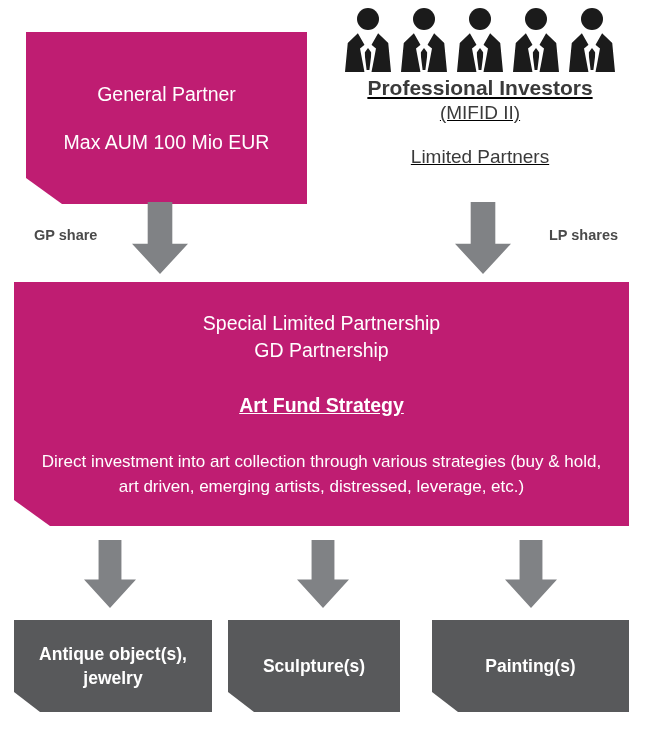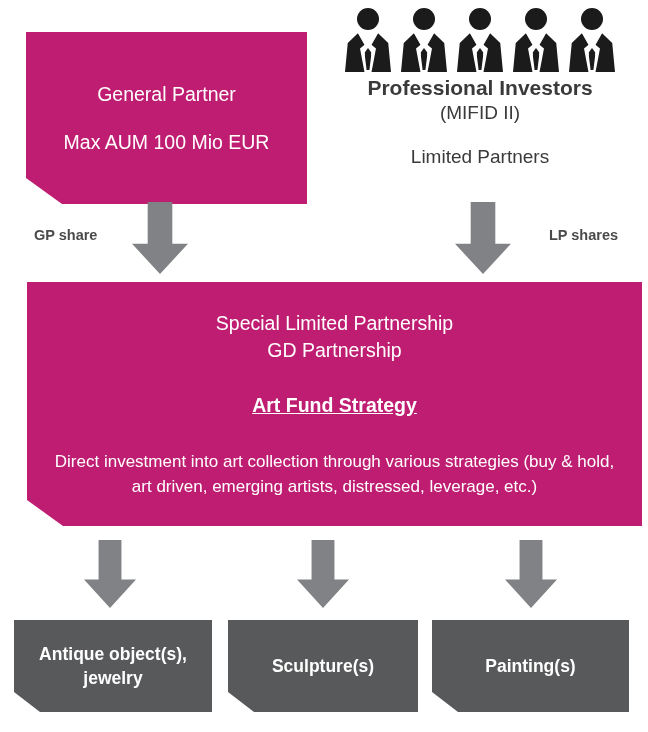--- a/index.html
+++ b/index.html
@@ -52,20 +52,21 @@
   #gp-box .l1 { font-size: 19.5px; }
   #gp-box .spacer { height: 22px; }
 
   
   #investors {
     position: absolute;
     left: 330px;
     top: 4px;
     width: 300px;
     text-align: center;
+    text-decoration: underline;
   }
   #people {
     display: flex;
     justify-content: center;
     align-items: flex-end;
     gap: 2px;
     height: 68px;
   }
   .person {
     position: relative;
@@ -140,21 +141,21 @@
   .arrow-label {
     position: absolute;
     font-size: 14.5px;
     font-weight: bold;
     color: #4a4a4a;
     white-space: nowrap;
   }
 
   
   #slp-box {
-    left: 27px;
+    left: 14px;
     top: 282px;
     width: 615px;
     height: 244px;
     padding: 12px 16px;
     font-size: 19px;
     line-height: 27px;
   }
   #slp-box .title { font-size: 19.5px; }
   #slp-box .strategy {
     font-size: 19.5px;
@@ -170,21 +171,21 @@
   }
 
   
   .bottom-box {
     top: 620px;
     height: 92px;
     font-size: 17.5px;
     line-height: 24px;
   }
   #antique-box { left: 14px;  width: 198px; }
-  #sculpture-box { left: 228px; width: 190px; }
+  #sculpture-box { left: 228px; width: 172px; }
   #painting-box  { left: 432px; width: 197px; }
 </style>
 </head>
 <body>
 
 <div id="canvas">
 
   <div class="box magenta notch-bl" id="gp-box">
     <div class="l1">General Partner</div>
     <div class="spacer"></div>

